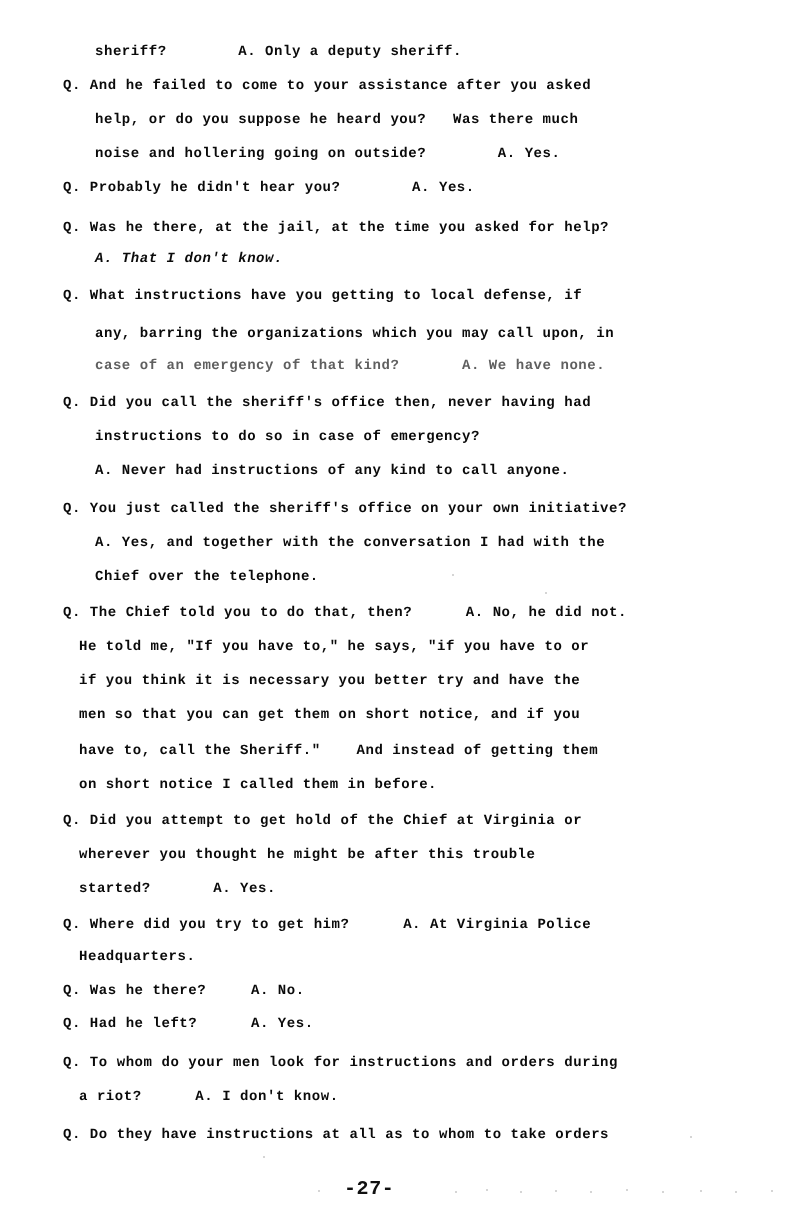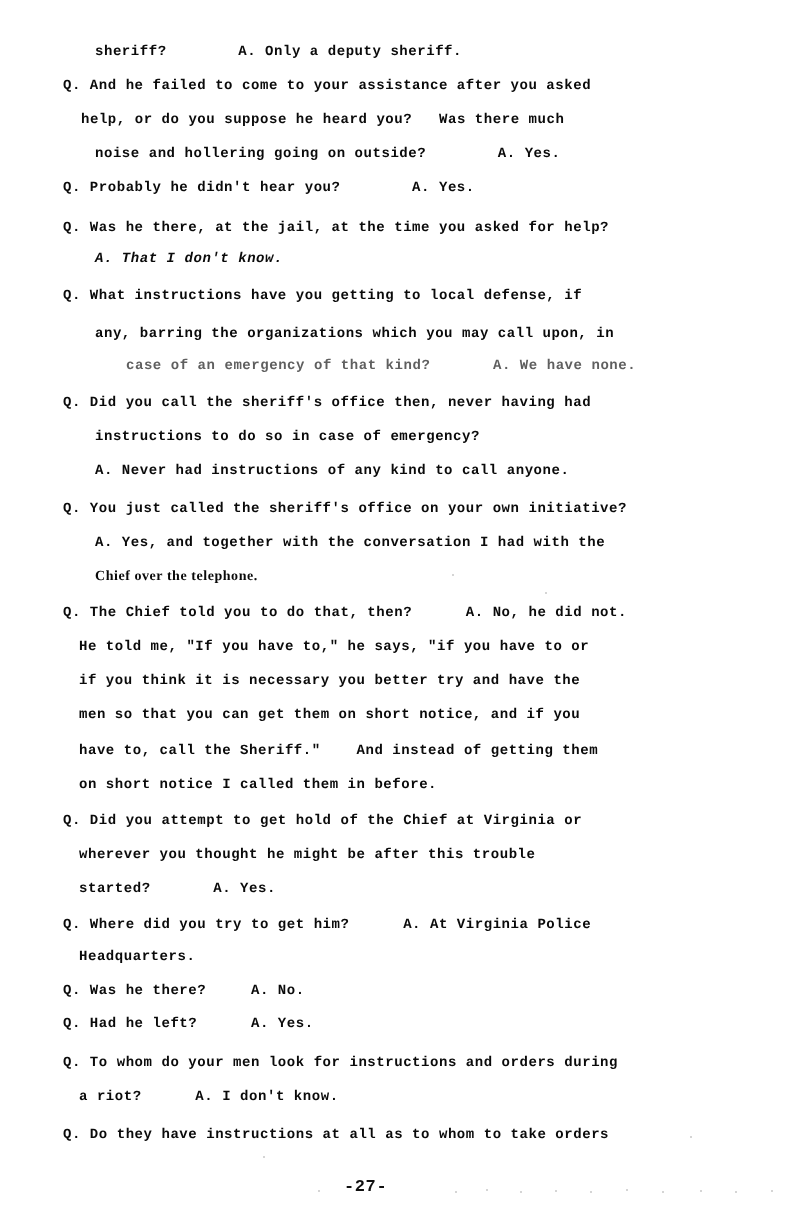--- a/index.html
+++ b/index.html
@@ -37,21 +37,21 @@
   
   .line.faint {
     color: #3c3c3c;
     opacity: 0.82;
   }
   
 
   .folio {
     position: absolute;
     white-space: pre;
-    font-size: 17px;
+    font-size: 20px;
     letter-spacing: 0.6px;
     color: #101010;
     font-weight: 700;
   }
 
   
   .speck {
     position: absolute;
     background: #9a9a9a;
     width: 2px;
@@ -61,34 +61,34 @@
   }
 </style>
 </head>
 <body>
 
 <div class="page">
 
   <div class="typescript">
       <div class="line" style="left: 95px; top: 45px;">sheriff?        A. Only a deputy sheriff.</div>
       <div class="line" style="left: 63px; top: 79px;">Q. And he failed to come to your assistance after you asked</div>
-      <div class="line" style="left: 81px; top: 113px;">help, or do you suppose he heard you?   Was there much</div>
+      <div class="line" style="left: 95px; top: 113px;">help, or do you suppose he heard you?   Was there much</div>
       <div class="line" style="left: 95px; top: 147px;">noise and hollering going on outside?        A. Yes.</div>
       <div class="line" style="left: 63px; top: 181px;">Q. Probably he didn't hear you?        A. Yes.</div>
       <div class="line" style="left: 63px; top: 221px;">Q. Was he there, at the jail, at the time you asked for help?</div>
       <div class="line" style="left: 95px; top: 252px; font-style: italic;">A. That I don't know.</div>
       <div class="line" style="left: 63px; top: 289px;">Q. What instructions have you getting to local defense, if</div>
       <div class="line" style="left: 95px; top: 327px;">any, barring the organizations which you may call upon, in</div>
-      <div class="line faint" style="left: 95px; top: 359px; margin-left: 31px;">case of an emergency of that kind?       A. We have none.</div>
+      <div class="line faint" style="left: 95px; top: 359px;">case of an emergency of that kind?       A. We have none.</div>
       <div class="line" style="left: 63px; top: 396px;">Q. Did you call the sheriff's office then, never having had</div>
       <div class="line" style="left: 95px; top: 430px;">instructions to do so in case of emergency?</div>
       <div class="line" style="left: 95px; top: 464px;">A. Never had instructions of any kind to call anyone.</div>
       <div class="line" style="left: 63px; top: 502px;">Q. You just called the sheriff's office on your own initiative?</div>
       <div class="line" style="left: 95px; top: 536px;">A. Yes, and together with the conversation I had with the</div>
-      <div class="line" style="left: 95px; top: 570px; font-family: Liberation Serif, serif;">Chief over the telephone.</div>
+      <div class="line" style="left: 95px; top: 570px;">Chief over the telephone.</div>
       <div class="line" style="left: 63px; top: 606px;">Q. The Chief told you to do that, then?      A. No, he did not.</div>
       <div class="line" style="left: 79px; top: 640px;">He told me, "If you have to," he says, "if you have to or</div>
       <div class="line" style="left: 79px; top: 674px;">if you think it is necessary you better try and have the</div>
       <div class="line" style="left: 79px; top: 708px;">men so that you can get them on short notice, and if you</div>
       <div class="line" style="left: 79px; top: 744px;">have to, call the Sheriff."    And instead of getting them</div>
       <div class="line" style="left: 79px; top: 778px;">on short notice I called them in before.</div>
       <div class="line" style="left: 63px; top: 814px;">Q. Did you attempt to get hold of the Chief at Virginia or</div>
       <div class="line" style="left: 79px; top: 848px;">wherever you thought he might be after this trouble</div>
       <div class="line" style="left: 79px; top: 882px;">started?       A. Yes.</div>
       <div class="line" style="left: 63px; top: 918px;">Q. Where did you try to get him?      A. At Virginia Police</div>

